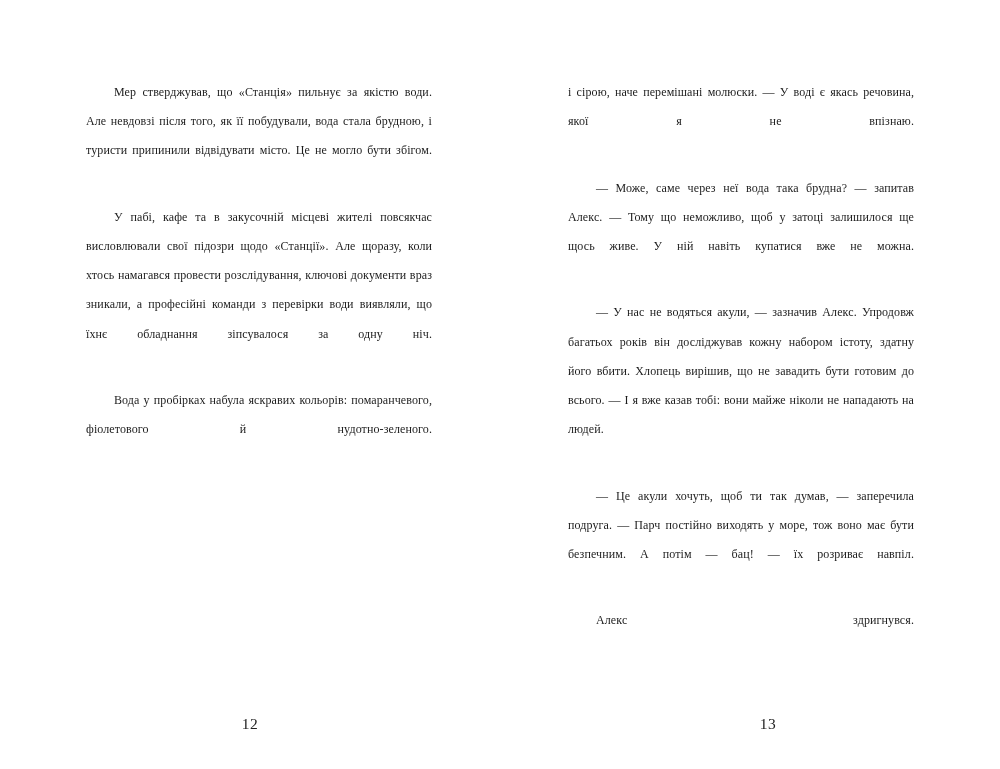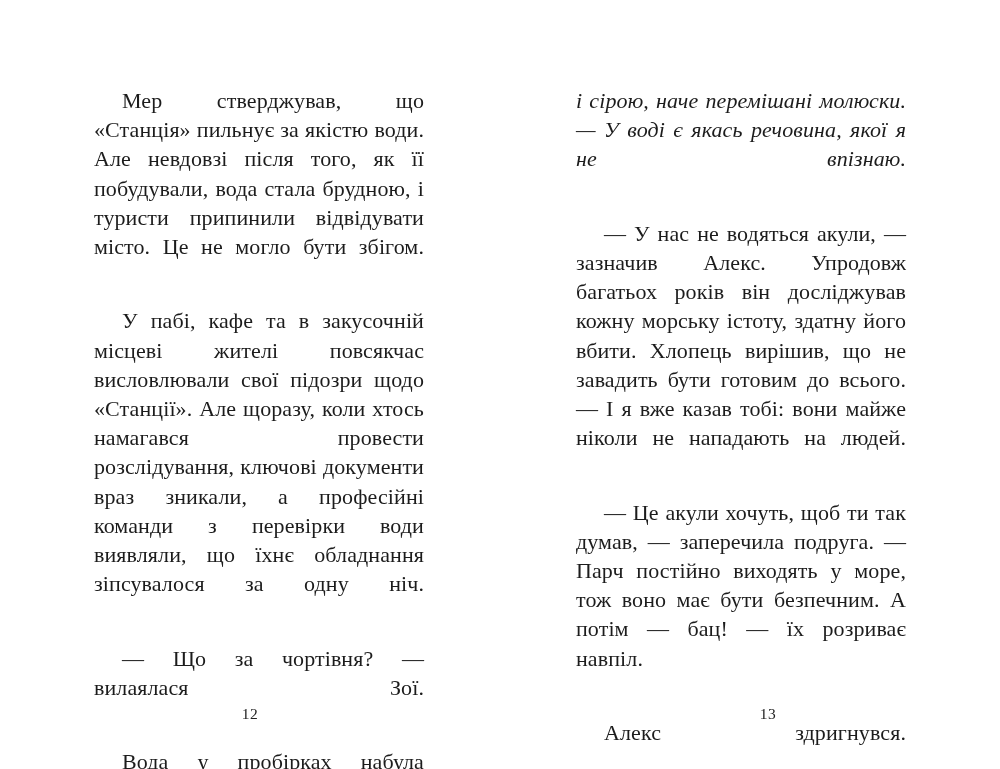--- a/index.html
+++ b/index.html
@@ -31,75 +31,75 @@
   }
 
   .page-left  { width: 500px; padding: 70px 60px 0 78px; }
   .page-right { width: 500px; padding: 70px 78px 0 60px; }
 
   .textblock {
     width: 100%;
   }
 
   p.para {
-    margin: 16px;
+    margin: 8px;
     text-align: justify;
     text-justify: inter-word;
     text-indent: 28px;
-    font-size: 22px;
+    font-size: 12px;
     line-height: 29.2px;
     letter-spacing: 0.1px;
     word-spacing: 0.3px;
     hyphens: manual;
     color: #1c1c1c;
   }
 
-  p.para.noindent { text-indent: 0; font-style: italic; }
+  p.para.noindent { text-indent: 0; }
 
   
   p.para::after {
     content: "";
     display: inline-block;
     width: 100%;
   }
 
   .folio {
     position: absolute;
-    bottom: 48px;
+    bottom: 38px;
     left: 0;
     width: 100%;
     text-align: center;
     font-size: 15.5px;
     line-height: 1;
     color: #222222;
     letter-spacing: 0.4px;
   }
   .page-left .folio  { padding-right: 18px; }
   .page-right .folio { padding-left: 18px; }
 </style>
 </head>
 <body>
 
 <div class="spread">
 
   <div class="page page-left">
     <div class="textblock">
       <p class="para">Мер стверджував, що «Станція» пильнує за якістю води. Але невдовзі після того, як її побудували, вода стала брудною, і туристи припинили відвідувати місто. Це не могло бути збігом.</p>
       <p class="para">У пабі, кафе та в закусочній місцеві жителі повсякчас висловлювали свої підозри щодо «Станції». Але щоразу, коли хтось намагався провести розслідування, ключові документи враз зникали, а професійні команди з перевірки води виявляли, що їхнє обладнання зіпсувалося за одну ніч.</p>
-      <p class="para">— Що за чортівня? — вилаялася Зої.</p>
       <p class="para">Вода у пробірках набула яскравих кольорів: помаранчевого, фіолетового й нудотно-зеленого.</p>
 
     </div>
     <div class="folio">12</div>
   </div>
 
   <div class="page page-right">
     <div class="textblock">
       <p class="para noindent">і сірою, наче перемішані молюски. — У воді є якась речовина, якої я не впізнаю.</p>
-      <p class="para">— У нас не водяться акули, — зазначив Алекс. Упродовж багатьох років він досліджував кожну морську істоту, здатну його вбити. Хлопець вирішив, що не завадить бути готовим до всього. — І я вже казав тобі: вони майже ніколи не нападають на людей.</p>
+      <p class="para">— Може, саме через неї вода така брудна? — запитав Алекс. — Тому що неможливо, щоб у затоці залишилося ще щось живе. У ній навіть купатися вже не можна.</p>
+      <p class="para">— У нас не водяться акули, — зазначив Алекс. Упродовж багатьох років він досліджував кожну набором істоту, здатну його вбити. Хлопець вирішив, що не завадить бути готовим до всього. — І я вже казав тобі: вони майже ніколи не нападають на людей.</p>
       <p class="para">— Це акули хочуть, щоб ти так думав, — заперечила подруга. — Парч постійно виходять у море, тож воно має бути безпечним. А потім — бац! — їх розриває навпіл.</p>
       <p class="para">Алекс здригнувся.</p>
 
     </div>
     <div class="folio">13</div>
   </div>
 
 </div>
 
 </body></html>

